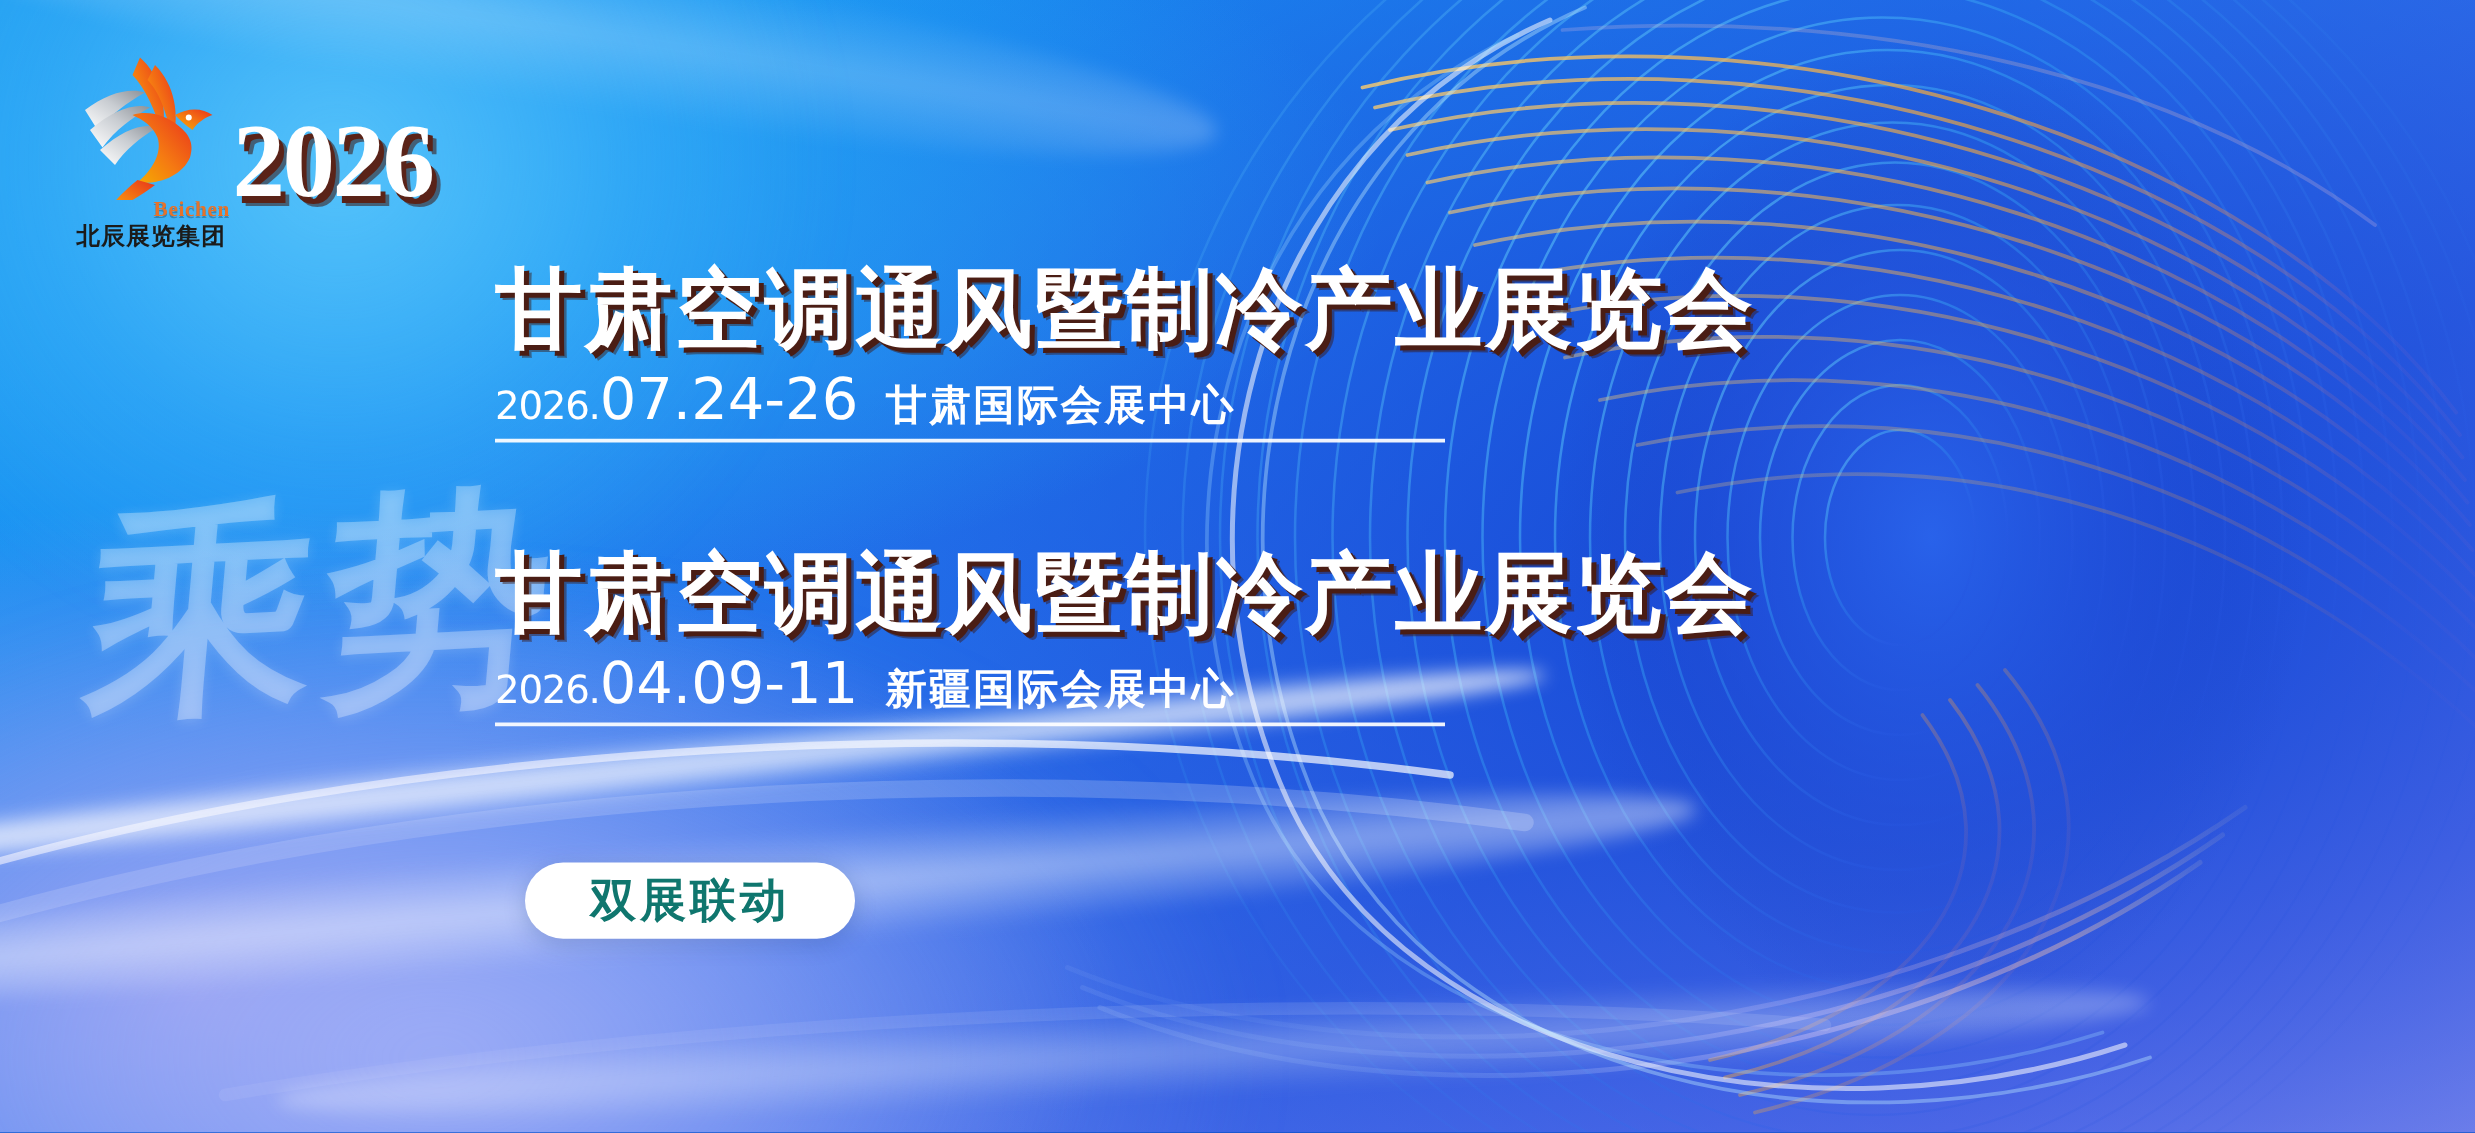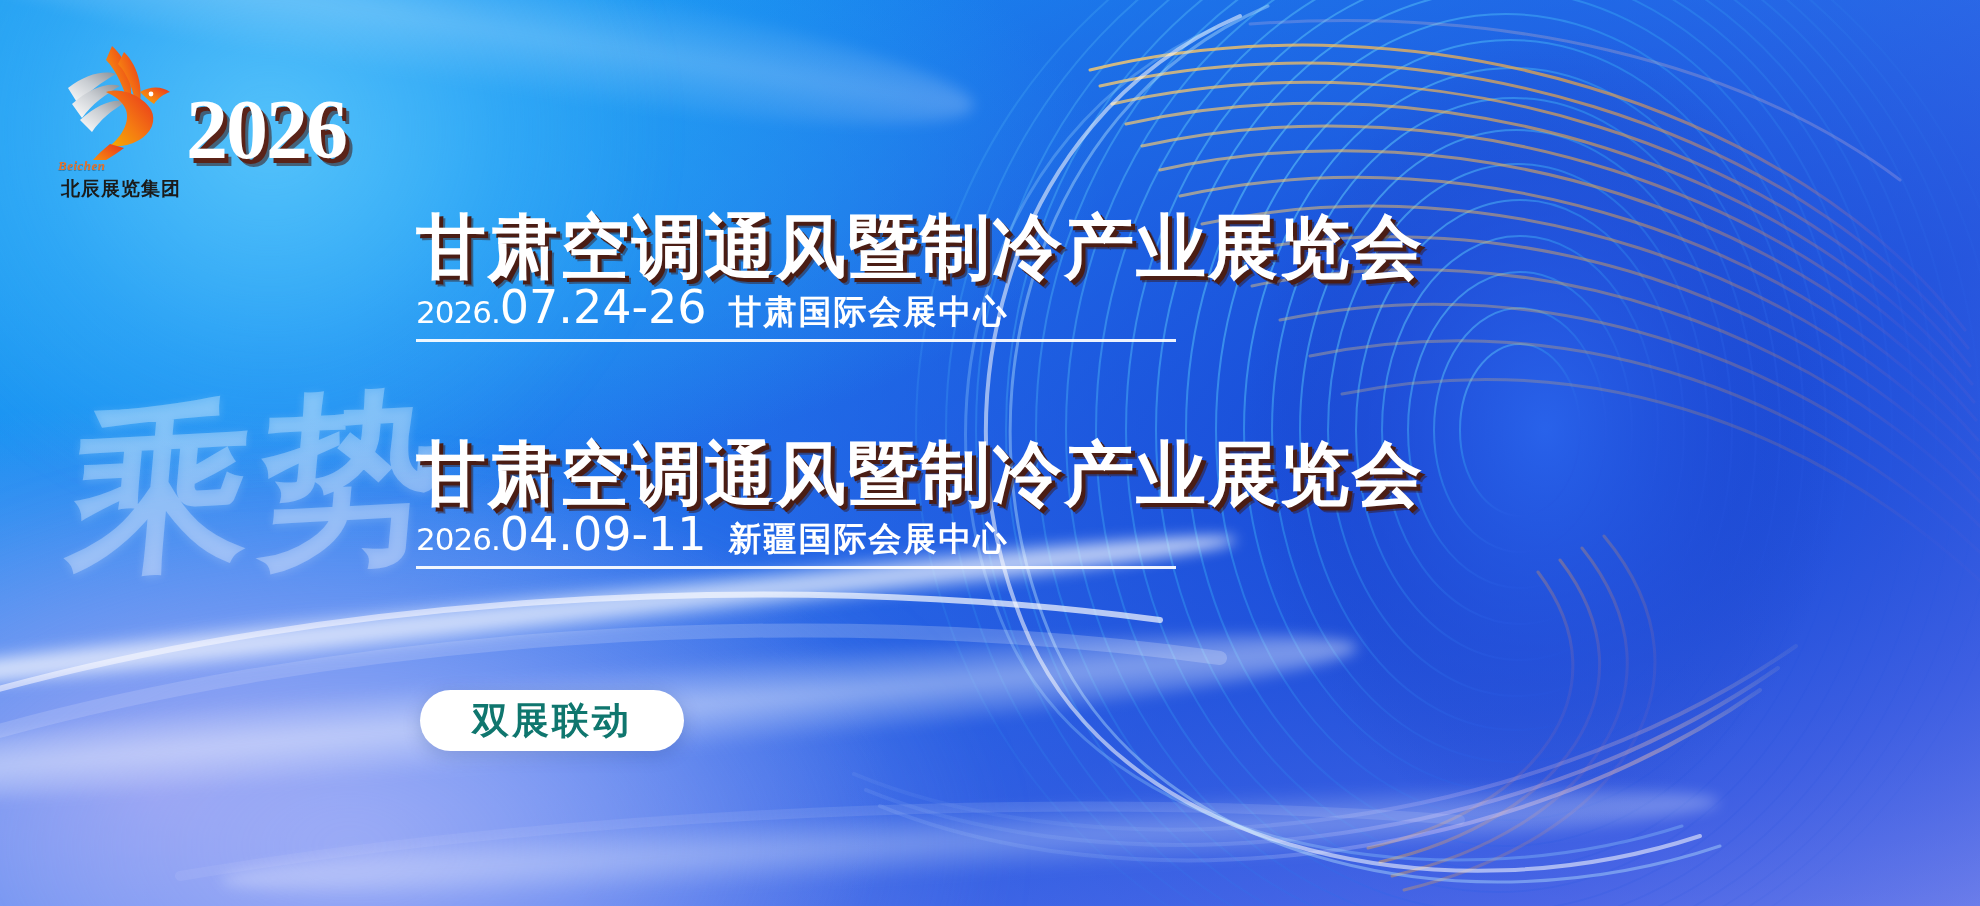--- a/index.html
+++ b/index.html
@@ -45,23 +45,23 @@
     transform:rotate(-3deg);opacity:.30;}
   .sweep-top{left:-120px;top:-40px;width:1100px;height:120px;border-radius:50%;
     transform:rotate(9deg);opacity:.22;}
 
   
   .content{position:absolute;inset:0;}
 
   .logo-block{position:absolute;left:52px;top:30px;width:150px;height:185px;}
   .logo-bird{position:absolute;left:0;top:0;width:130px;height:130px;}
   .logo-script{
-    position:absolute;left:6px;top:128px;width:126px;text-align:left;
+    position:absolute;left:6px;top:128px;width:126px;text-align:right;
     font-family:"Liberation Serif","DejaVu Serif",serif;
-    font-style:italic;font-weight:700;font-size:13px;letter-spacing:.5px;
+    font-weight:700;font-size:17px;letter-spacing:.5px;
     color:#e6722a;text-shadow:0 1px 0 rgba(0,0,0,.25);
     white-space:nowrap;
   }
   .logo-cn{
     position:absolute;left:0;top:146px;width:138px;text-align:center;
     font-family:"DejaVu Sans","Liberation Sans",sans-serif;
     font-weight:700;font-size:19px;letter-spacing:1px;color:#1b1b1b;
     white-space:nowrap;
   }
 
@@ -76,32 +76,32 @@
   .watermark{
     position:absolute;left:72px;top:396px;
     font-family:"Liberation Serif","DejaVu Serif",serif;
     font-weight:700;font-size:180px;line-height:1;letter-spacing:8px;
     color:rgba(255,255,255,.30);
     transform:skewX(-8deg) rotate(-3deg);
     text-shadow:0 2px 10px rgba(255,255,255,.18);
     pointer-events:none;white-space:nowrap;
   }
 
-  .head-row{position:absolute;left:416px;top:210px;width:1260px;}
+  .head-row{position:absolute;left:396px;top:210px;width:1260px;}
   .head-row.second{top:437px;}
 
   .ev-title{
     font-family:"DejaVu Sans","Liberation Sans",sans-serif;
     font-weight:700;font-size:70px;line-height:1.06;letter-spacing:2px;
     color:#ffffff;white-space:nowrap;
     text-shadow:4px 4px 0 #4a1d14, 6px 6px 0 rgba(58,20,12,.45);
   }
   .ev-sub{
     display:flex;align-items:baseline;gap:22px;
-    padding-bottom:9px;
+    margin-top:12px;padding-bottom:9px;
     width:760px;border-bottom:3px solid rgba(255,255,255,.92);
   }
   .ev-date{
     font-family:"DejaVu Sans","Liberation Sans",sans-serif;
     font-weight:400;font-size:46px;line-height:1;letter-spacing:0px;
     color:#ffffff;white-space:nowrap;
   }
   .ev-date .yr{font-size:31px;letter-spacing:-1px;}
   .ev-venue{
     font-family:Liberation Serif, serif;

